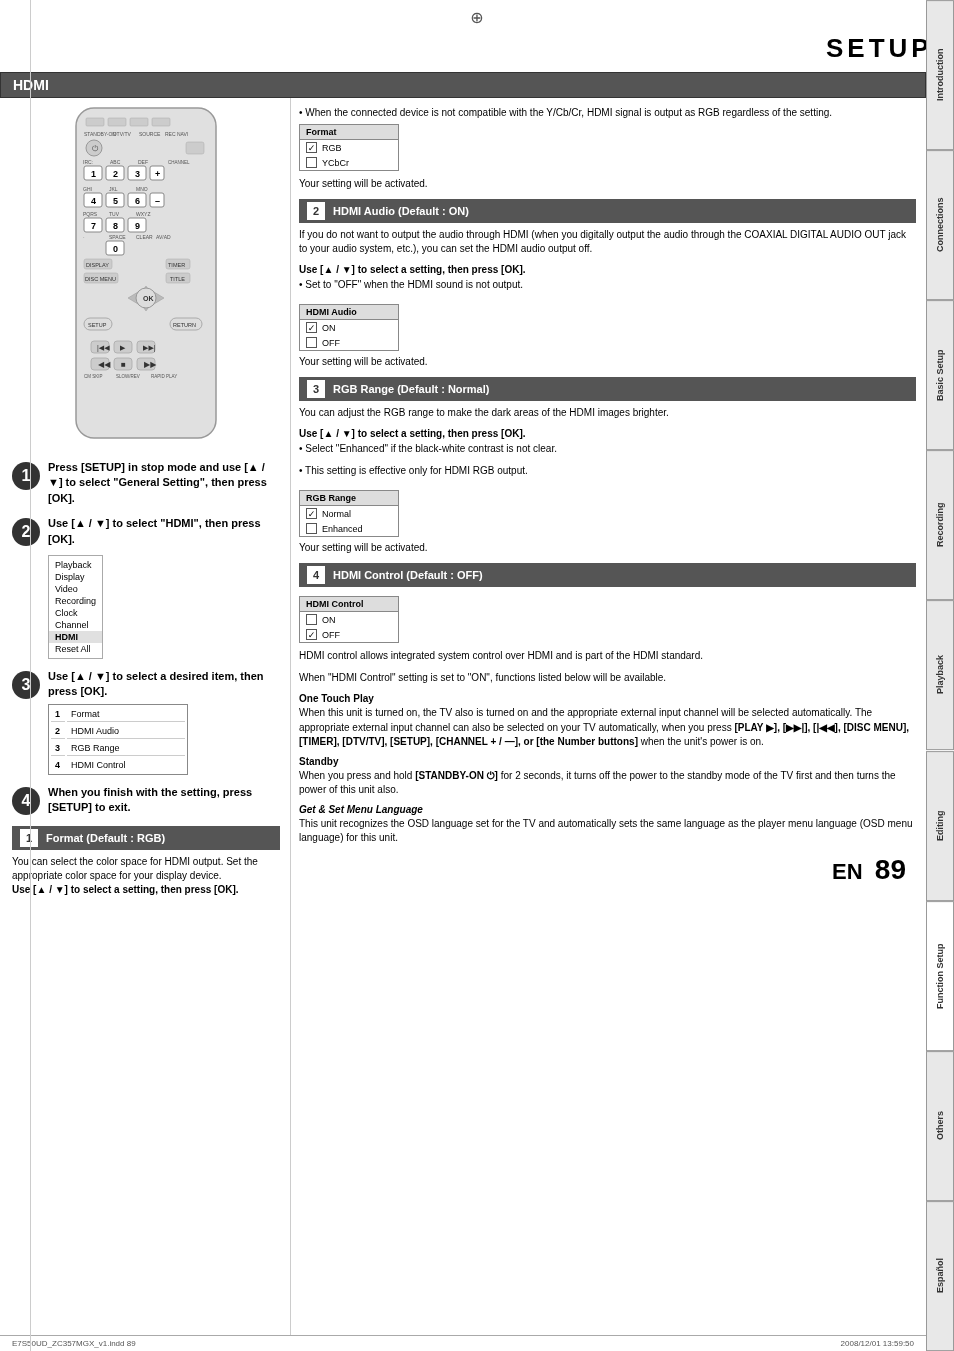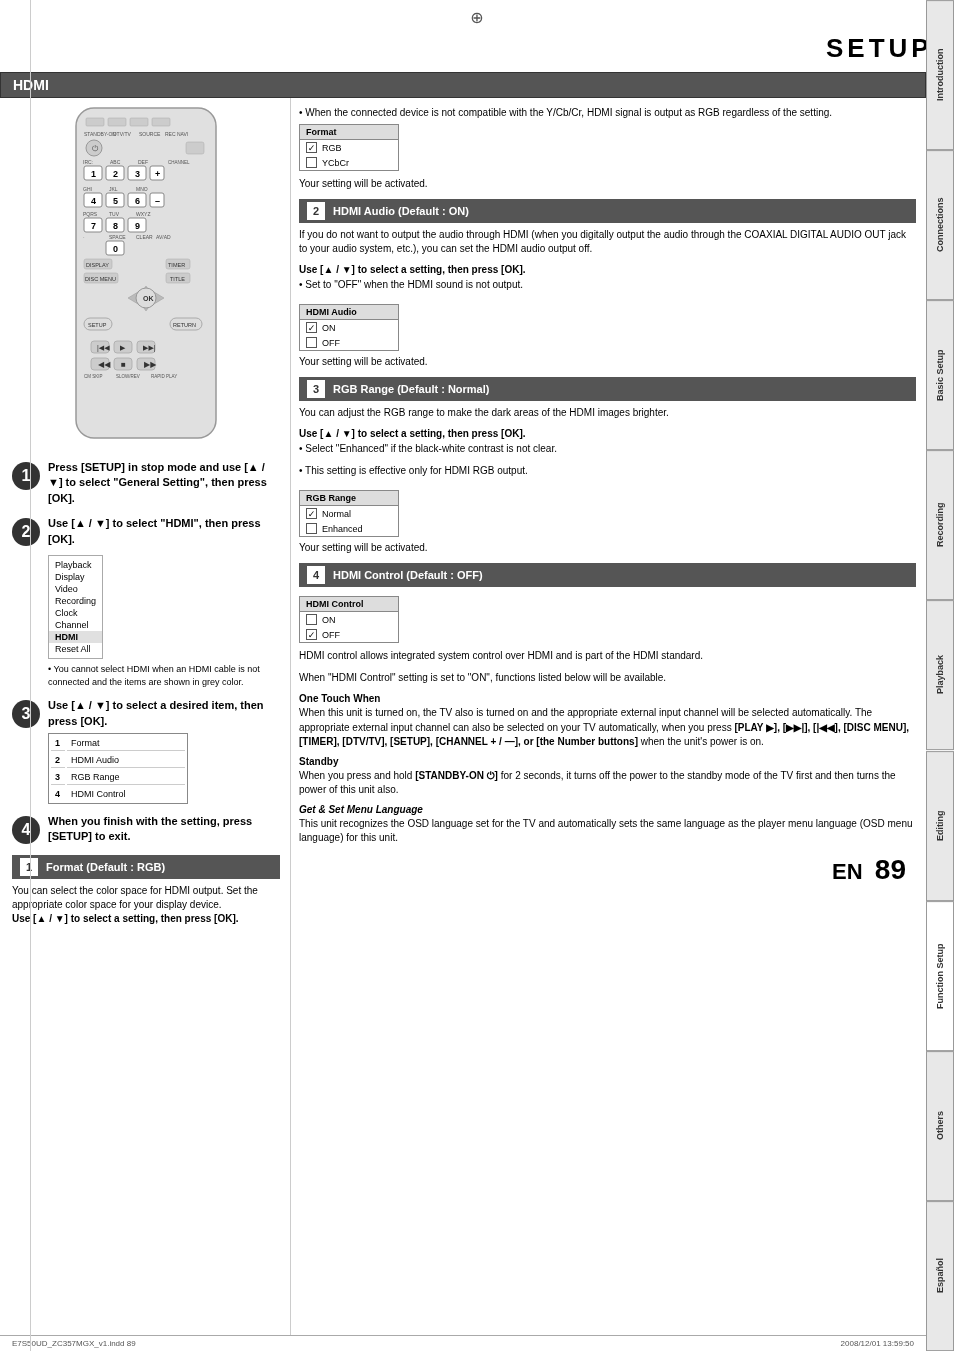--- a/index.html
+++ b/index.html
@@ -419,21 +419,20 @@
               <div>Playback</div>
               <div>Display</div>
               <div>Video</div>
               <div>Recording</div>
               <div>Clock</div>
               <div>Channel</div>
               <div style="font-weight:bold; background:#e0e0e0; margin:-0 -6px; padding: 1px 6px;">HDMI</div>
               <div>Reset All</div>
             </div>
           </div>
-          <div class="step-note">• You cannot select HDMI when an HDMI cable is not connected and the items are shown in grey color.</div>
         </div>
       </div>
 
       <div class="step-block">
         <div class="step-num-circle">3</div>
         <div>
           <div class="step-text">Use [▲ / ▼] to select a desired item, then press [OK].</div>
           <table class="step3-table">
             <tbody>
                 <tr>
@@ -567,21 +566,21 @@
             <div class="checkbox-icon checked">✓</div>
             <span>OFF</span>
           </div>
         </div>
         <div class="section-body">
           HDMI control allows integrated system control over HDMI and is part of the HDMI standard.
         </div>
         <div class="section-body">
           When "HDMI Control" setting is set to "ON", functions listed below will be available.
         </div>
-        <div class="subsection-title">One Touch When</div>
+        <div class="subsection-title">One Touch Play</div>
         <div class="subsection-body">
           When this unit is turned on, the TV also is turned on and the appropriate external input channel will be selected automatically. The appropriate external input channel can also be selected on your TV automatically, when you press <b>[PLAY ▶], [▶▶|], [|◀◀], [DISC MENU], [TIMER], [DTV/TV], [SETUP], [CHANNEL + / —], or [the Number buttons]</b> when the unit's power is on.
         </div>
         <div class="subsection-title">Standby</div>
         <div class="subsection-body">
           When you press and hold <b>[STANDBY-ON ⏻]</b> for 2 seconds, it turns off the power to the standby mode of the TV first and then turns the power of this unit also.
         </div>
         <div class="subsection-title" style="font-weight:normal; font-style:italic;"><b>Get &amp; Set Menu Language</b></div>
         <div class="subsection-body">
           This unit recognizes the OSD language set for the TV and automatically sets the same language as the player menu language (OSD menu language) for this unit.

